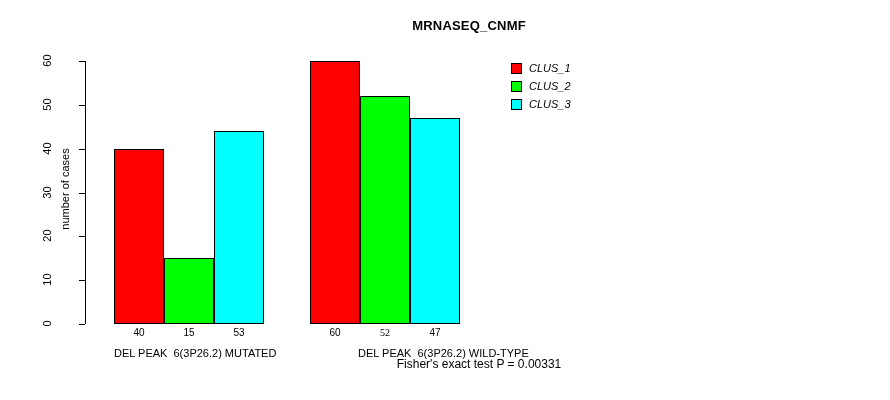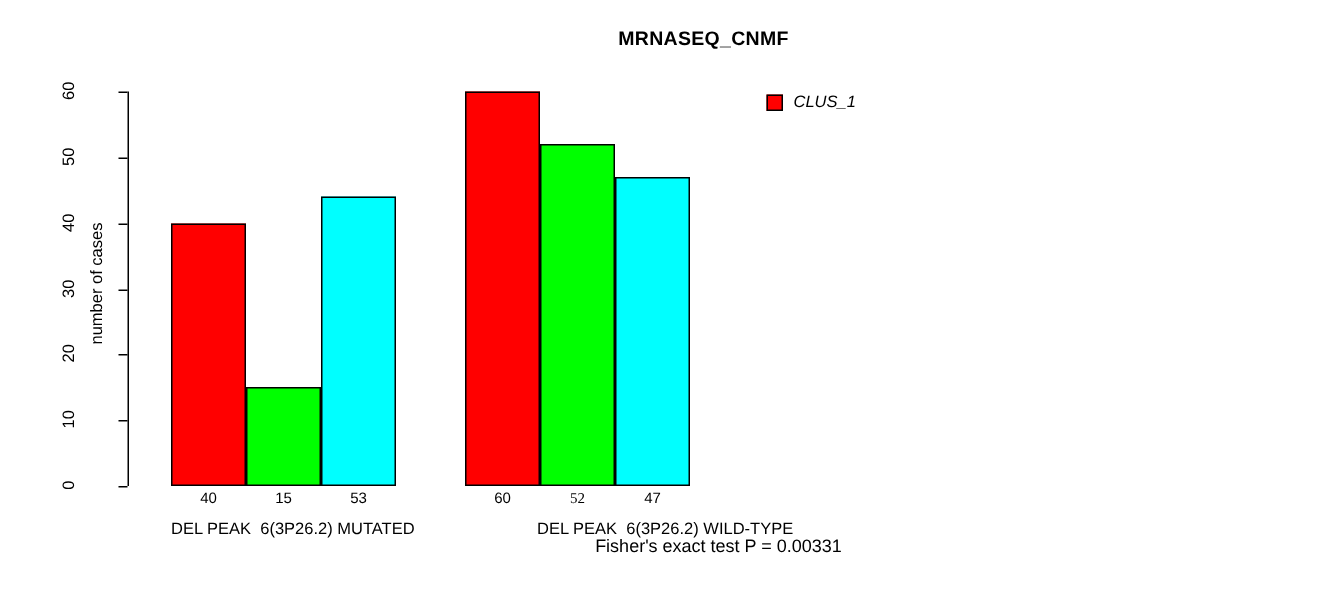--- a/index.html
+++ b/index.html
@@ -192,17 +192,25 @@
         <div class="group-label" style="left: 241px; width: 150px; padding-left: 48px;">DEL PEAK  6(3P26.2) WILD-TYPE</div>
       </div>
 
   </div>
 
   <div id="legend">
       <div class="legend-row">
         <span class="legend-swatch" style="background: rgb(255, 0, 0);"></span>
         <span class="legend-text">CLUS_1</span>
       </div>
+      <div class="legend-row">
+        <span class="legend-swatch" style="background: rgb(0, 255, 0);"></span>
+        <span class="legend-text">CLUS_2</span>
+      </div>
+      <div class="legend-row">
+        <span class="legend-swatch" style="background: rgb(0, 255, 255);"></span>
+        <span class="legend-text">CLUS_3</span>
+      </div>
     </div>
 
   <div class="footer-note">Fisher's exact test P = 0.00331</div>
 
 </div>
 
 </body></html>

